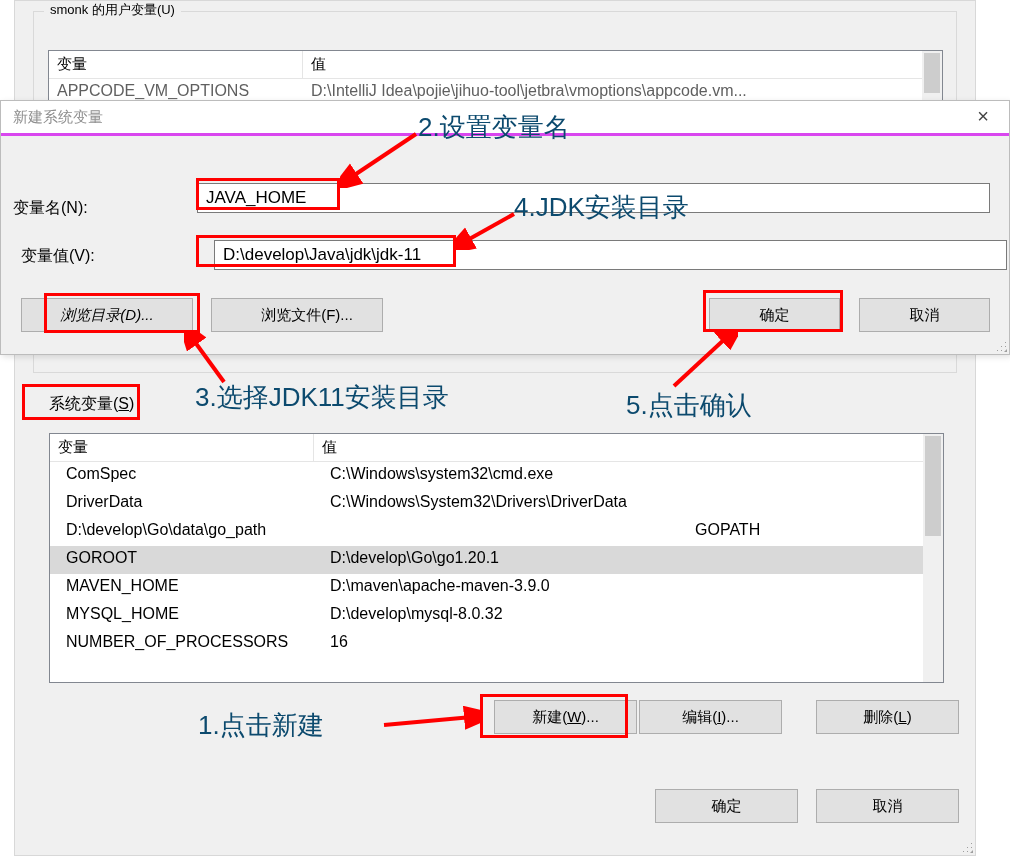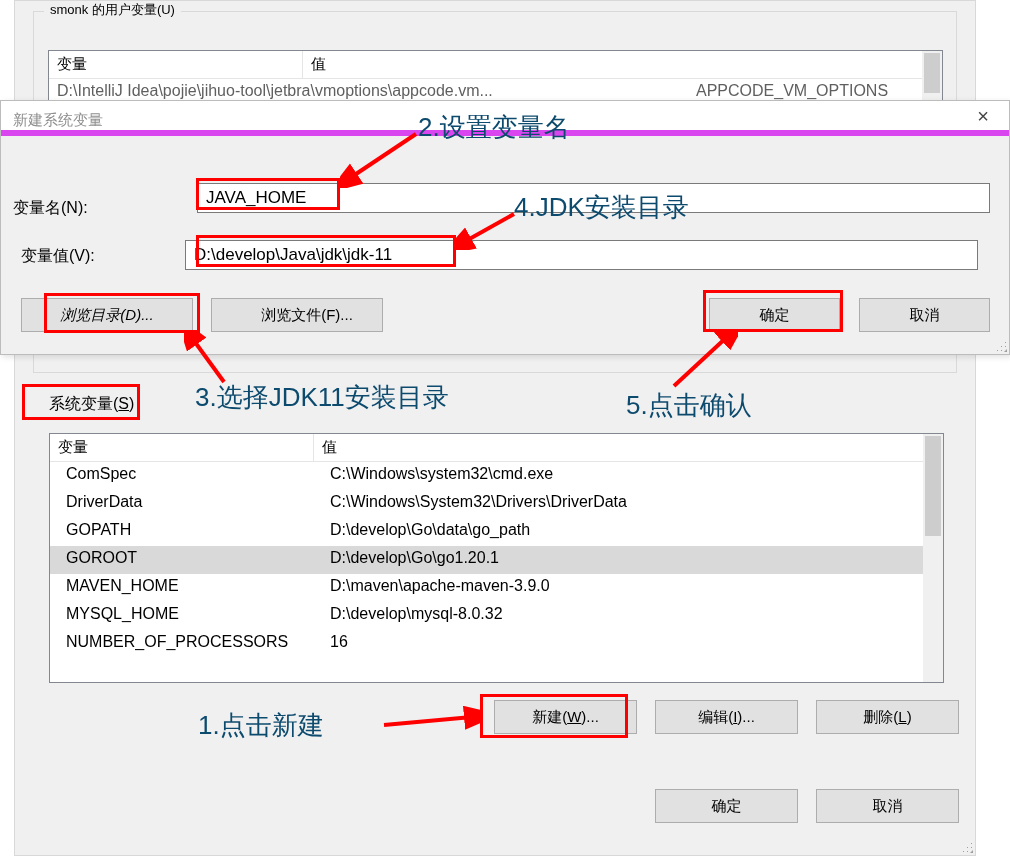--- a/index.html
+++ b/index.html
@@ -126,44 +126,44 @@
     height: 34px;
     background: #e1e1e1;
     border: 1px solid #adadad;
     font-size: 15px;
     line-height: 32px;
     text-align: center;
   }
   .btn span.u { text-decoration: underline; }
 
   .btn-new  { left: 479px; top: 699px; width: 143px; }
-  .btn-edit { left: 640px; top: 699px; width: 143px; }
+  .btn-edit { left: 624px; top: 699px; width: 143px; }
   .btn-del  { left: 801px; top: 699px; width: 143px; }
 
   .btn-ok2     { left: 640px; top: 788px; width: 143px; }
   .btn-cancel2 { left: 801px; top: 788px; width: 143px; }
 
   
   .dialog {
     position: absolute;
     left: 0px; top: 100px;
     width: 1010px; height: 255px;
     background: #f0f0f0;
     border: 1px solid #bcbcbc;
     box-shadow: 2px 2px 6px rgba(0,0,0,0.12);
   }
   .dialog .titlebar {
     position: absolute;
     left: 0; top: 0; right: 0; height: 35px;
     background: #fff;
-    display: flex; align-items: flex-end;
+    display: flex; align-items: center;
     padding-left: 12px;
     font-size: 15px;
     color: #8e8e8e;
-    border-bottom: 6px solid #d946ef;
+    border-bottom: 3px solid #d946ef;
   }
   .dialog .closebox {
     position: absolute; right: 0; top: 0;
     width: 52px; height: 33px;
     line-height: 31px; text-align: center;
     font-size: 20px; color: #444;
     font-family: Arial, sans-serif;
   }
 
   .dialog .lbl {
@@ -175,21 +175,21 @@
 
   .dialog .txt {
     position: absolute;
     height: 30px;
     background: #fff;
     border: 1px solid #7a7a7a;
     font-size: 17px;
     padding: 3px 8px;
   }
   .dialog .txt-name { left: 196px; top: 82px; width: 793px; }
-  .dialog .txt-val  { left: 184px; top: 139px; width: 793px; }
+  .dialog .txt-val  { left: 213px; top: 139px; width: 793px; }
 
   .dbtn {
     position: absolute;
     height: 34px;
     background: #e1e1e1;
     border: 1px solid #adadad;
     font-size: 15px;
     line-height: 32px;
     text-align: center;
   }
@@ -246,22 +246,22 @@
 
   <div class="groupbox user-vars-group">
     <div class="group-title">smonk 的用户变量(U)</div>
 
     <div class="var-table user-vars-table">
       <div class="thead">
         <div class="th col1">变量</div>
         <div class="th col2">值</div>
       </div>
       <div class="row">
+        <div class="cell col1">APPCODE_VM_OPTIONS</div>
         <div class="cell col2">D:\IntelliJ Idea\pojie\jihuo-tool\jetbra\vmoptions\appcode.vm...</div>
-        <div class="cell col1">APPCODE_VM_OPTIONS</div>
       </div>
       <div class="scroll-track">
         <div class="scroll-thumb" style="top:2px; height:40px;"></div>
       </div>
     </div>
   </div>
 
   <div class="sys-vars-label">
     <span>系统变量(</span><span class="u">S</span><span>)</span>
   </div>
@@ -274,22 +274,22 @@
     <div class="rows" id="sys-rows">
         <div class="row">
           <div class="cell col1">ComSpec</div>
           <div class="cell col2">C:\Windows\system32\cmd.exe</div>
         </div>
         <div class="row">
           <div class="cell col1">DriverData</div>
           <div class="cell col2">C:\Windows\System32\Drivers\DriverData</div>
         </div>
         <div class="row">
+          <div class="cell col2">D:\develop\Go\data\go_path</div>
           <div class="cell col1">GOPATH</div>
-          <div class="cell col2">D:\develop\Go\data\go_path</div>
         </div>
         <div class="row selected">
           <div class="cell col1">GOROOT</div>
           <div class="cell col2">D:\develop\Go\go1.20.1</div>
         </div>
         <div class="row">
           <div class="cell col1">MAVEN_HOME</div>
           <div class="cell col2">D:\maven\apache-maven-3.9.0</div>
         </div>
         <div class="row">

